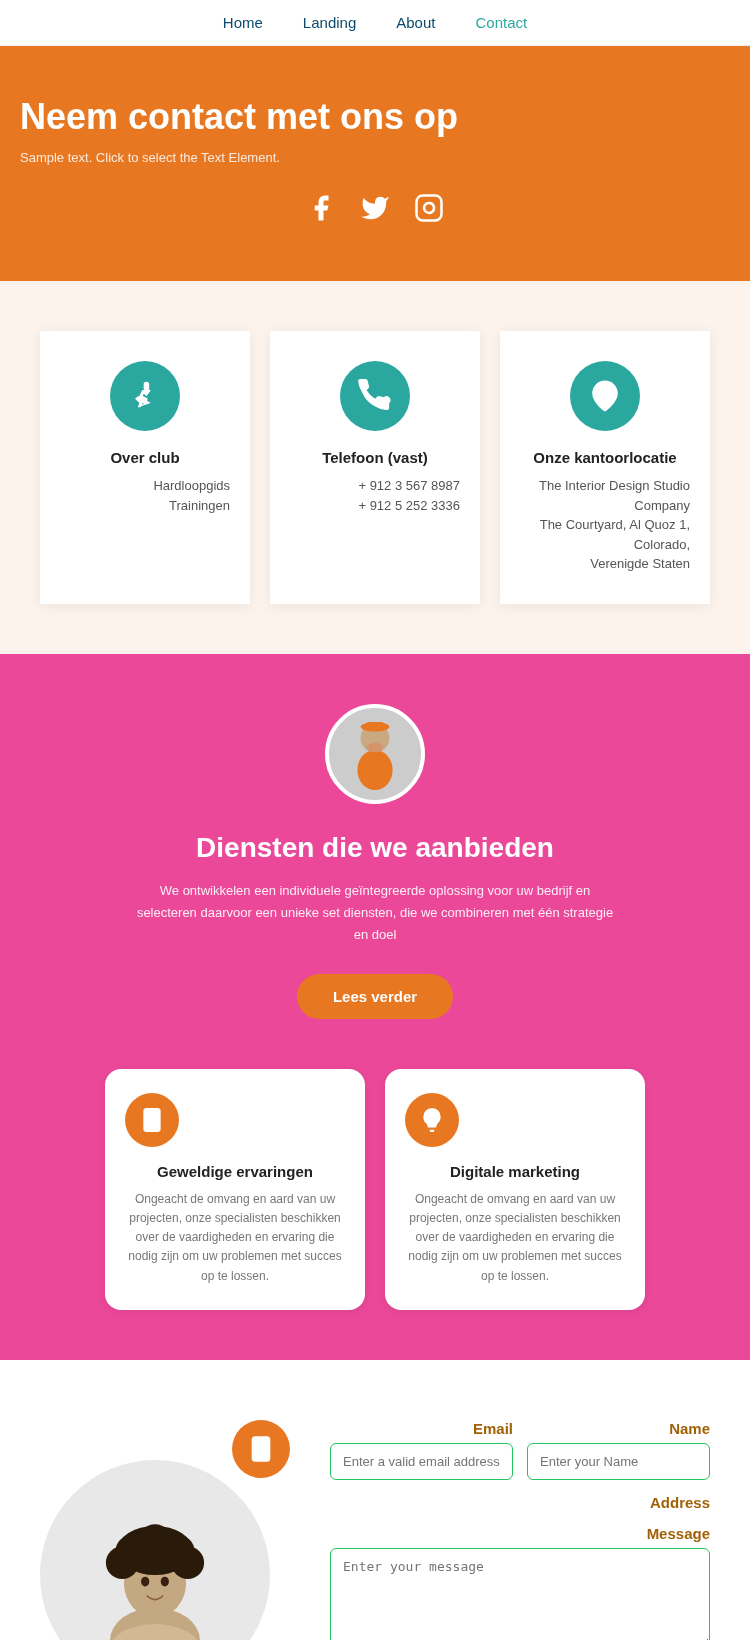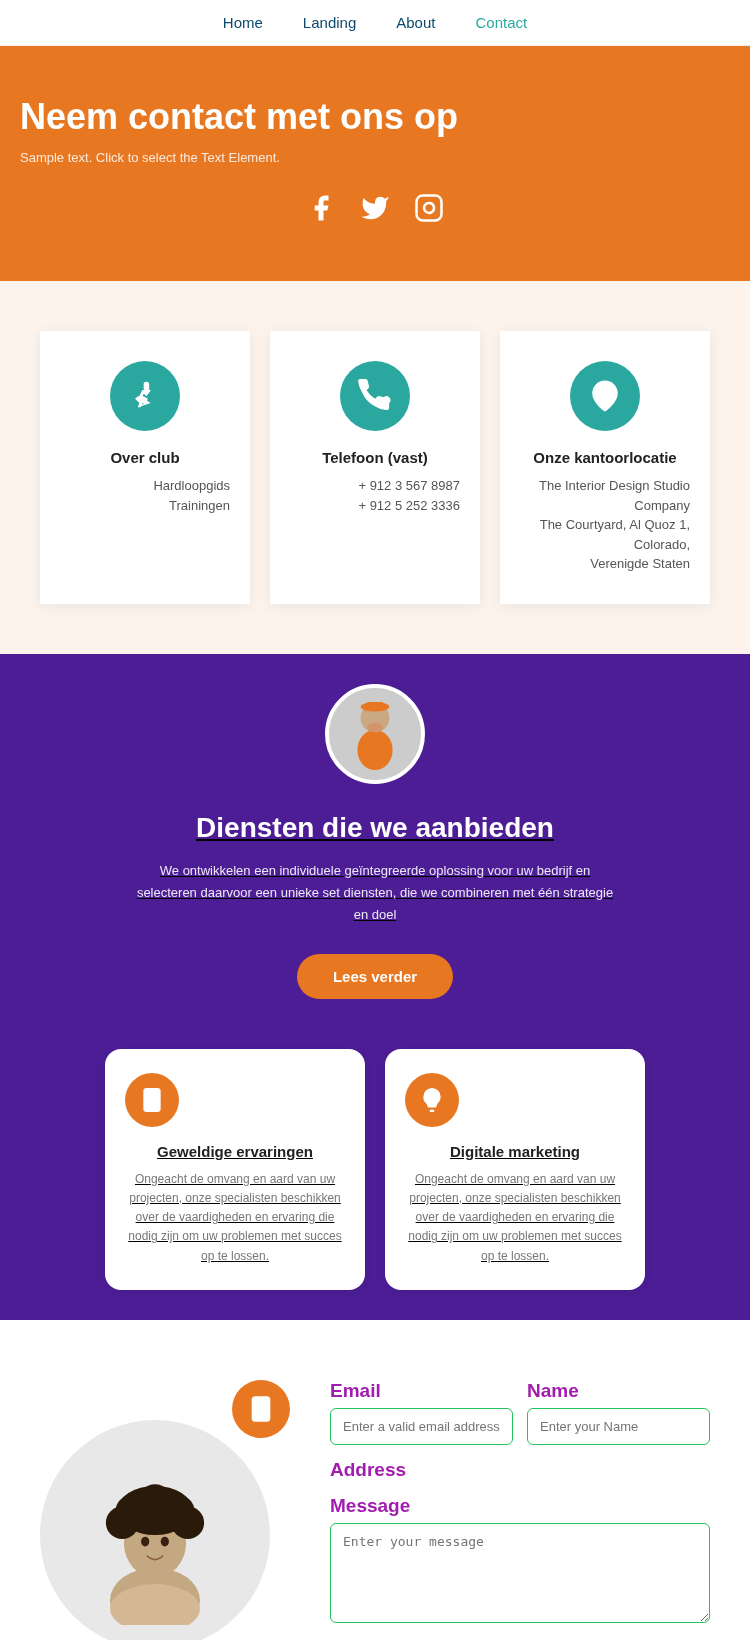--- a/index.html
+++ b/index.html
@@ -20,21 +20,21 @@
     
     .cards-section { background: #fdf3ed; padding: 50px 30px; }
     .cards-row { display: flex; gap: 20px; justify-content: center; }
     .card { background: #fff; border-radius: 0; padding: 30px 20px; flex: 1; max-width: 210px; text-align: center; box-shadow: 0 2px 12px rgba(0,0,0,0.07); }
     .card-icon { width: 70px; height: 70px; border-radius: 50%; background: #2aa8a0; display: flex; align-items: center; justify-content: center; margin: 0 auto 18px; }
     .card-icon svg { fill: #fff; width: 34px; height: 34px; }
     .card h3 { font-size: 15px; font-weight: 700; margin-bottom: 10px; color: #222; }
     .card p { font-size: 13px; color: #555; line-height: 1.5; text-align: right; }
 
     
-    .teal-section { background: #4c1d95; padding: 30px 30px; text-align: center; text-decoration: underline; }
+    .teal-section { background: #ec4899; padding: 50px 30px; text-align: center; }
     .avatar-circle { width: 100px; height: 100px; border-radius: 50%; background: #ccc; margin: 0 auto 28px; overflow: hidden; border: 4px solid #fff; display: flex; align-items: center; justify-content: center; }
     .avatar-circle svg { width: 80px; height: 80px; }
     .teal-section h2 { color: #fff; font-size: 28px; font-weight: 800; margin-bottom: 16px; }
     .teal-section .desc { color: rgba(255,255,255,0.9); font-size: 13px; line-height: 1.7; max-width: 480px; margin: 0 auto 28px; }
     .btn-orange { background: #e87722; color: #fff; border: none; padding: 14px 36px; border-radius: 30px; font-size: 15px; font-weight: 600; cursor: pointer; margin-bottom: 40px; }
 
     
     .service-cards { display: flex; gap: 20px; justify-content: center; margin-top: 10px; }
     .service-card { background: #fff; border-radius: 16px; padding: 24px 20px; flex: 1; max-width: 260px; box-shadow: 0 2px 12px rgba(0,0,0,0.08); }
     .service-icon { width: 54px; height: 54px; border-radius: 50%; background: #e87722; display: flex; align-items: center; justify-content: center; margin-bottom: 16px; }
@@ -45,21 +45,21 @@
     
     .contact-section { padding: 60px 40px; display: flex; gap: 30px; align-items: flex-start; background: #fff; }
     .contact-left { flex: 0 0 260px; position: relative; }
     .person-circle { width: 230px; height: 230px; border-radius: 50%; background: #e8e8e8; overflow: hidden; display: flex; align-items: center; justify-content: center; margin-top: 40px; }
     .person-circle svg { width: 180px; height: 180px; }
     .phone-badge { position: absolute; top: 0; right: 10px; width: 58px; height: 58px; border-radius: 50%; background: #e87722; display: flex; align-items: center; justify-content: center; }
     .phone-badge svg { fill: #fff; width: 28px; height: 28px; }
     .contact-right { flex: 1; }
     .form-row { display: flex; gap: 14px; margin-bottom: 14px; }
     .form-group { flex: 1; }
-    .form-group label { display: block; font-size: 19px; font-weight: 600; margin-bottom: 6px; color: #a21caf; }
+    .form-group label { display: block; font-size: 15px; font-weight: 600; margin-bottom: 6px; color: #a16207; text-align: right; }
     .form-group input, .form-group textarea { width: 100%; border: 1px solid #22c55e; border-radius: 6px; padding: 10px 12px; font-size: 13px; color: #999; outline: none; }
     .form-group textarea { height: 100px; resize: vertical; }
   </style>
 </head>
 <body>
 
 <nav>
   <div class="nav">
     <a href="#">Home</a>
     <a href="#">Landing</a>

